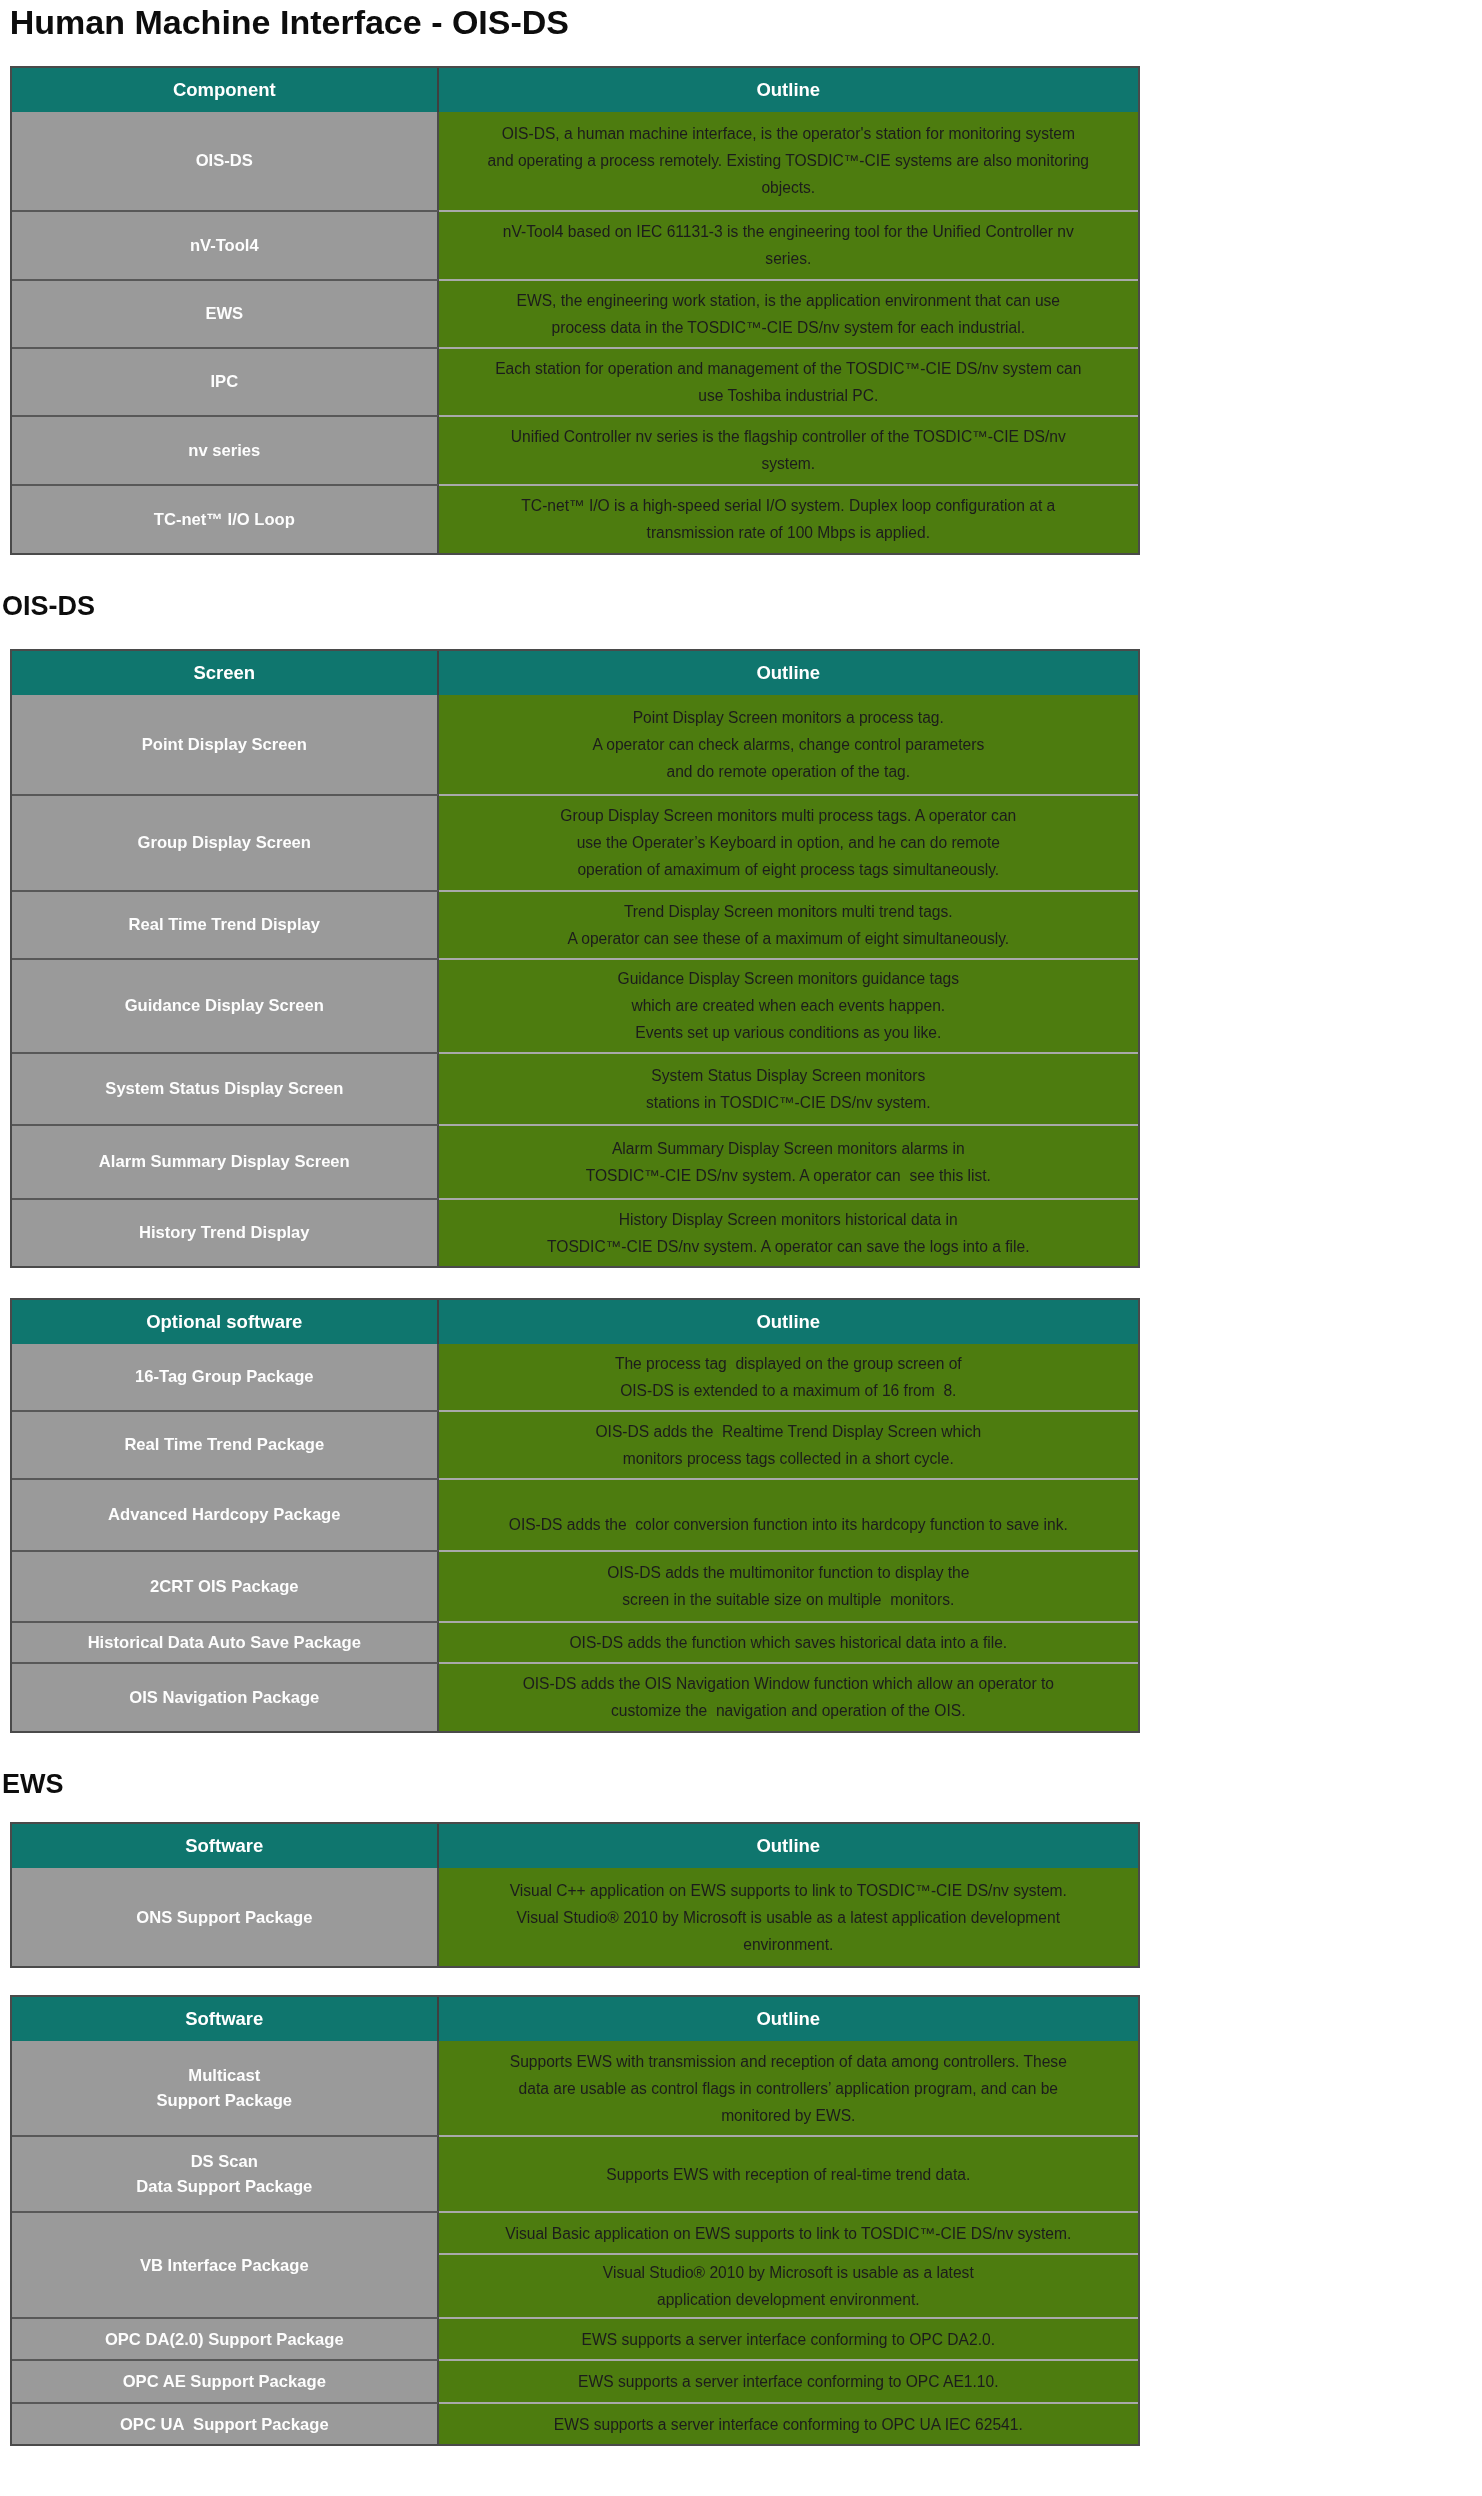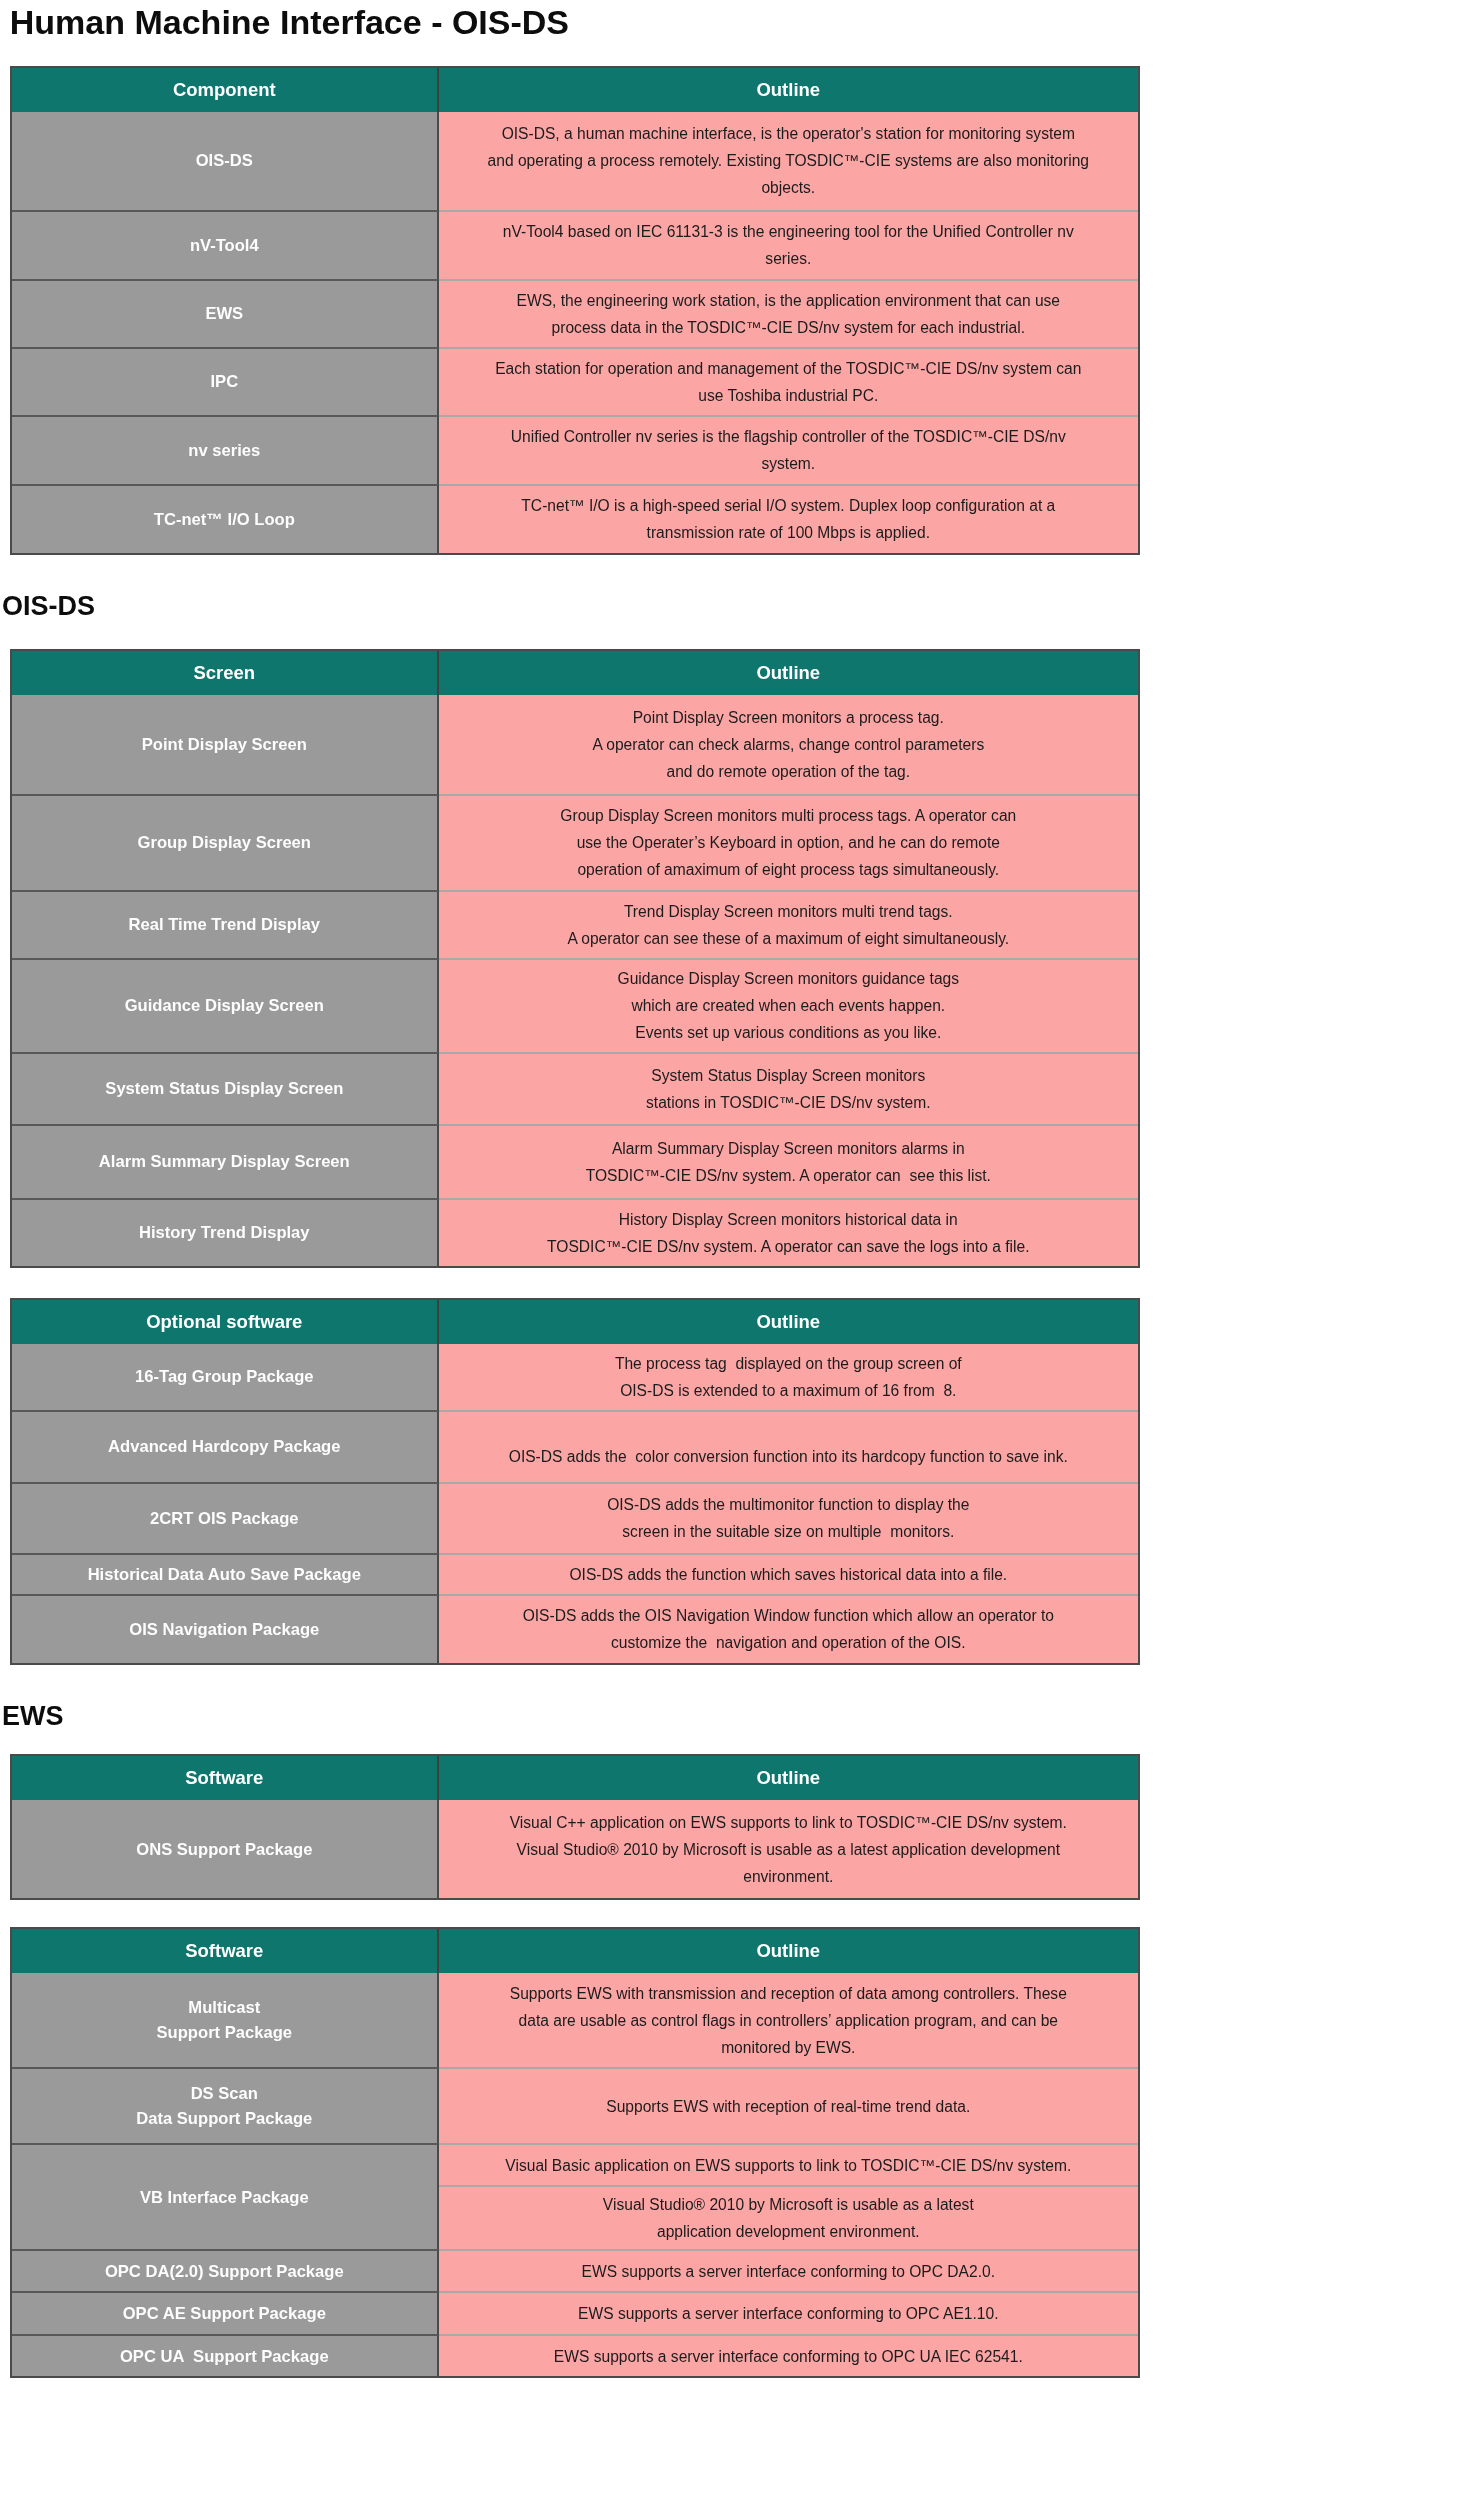--- a/index.html
+++ b/index.html
@@ -57,21 +57,21 @@
     font-size: 16.6px;
     font-weight: bold;
     line-height: 25px;
     text-align: center;
     vertical-align: middle;
     border-right: 2px solid #4a4a4a;
     padding: 0 5.9px;
     white-space: pre-wrap;
   }
   td.out {
-    background: #fca5a5;
+    background: #4d7c0f;
     color: #1c1c1c;
     font-size: 15.6px;
     line-height: 27px;
     text-align: center;
     vertical-align: middle;
     padding: 0 9.8px;
     white-space: pre-wrap;
   }
   tbody tr + tr td.lbl { border-top: 2px solid #585858; }
   tbody tr + tr td.out { border-top: 2px solid #a9a9a9; }
@@ -193,20 +193,25 @@
       <th class="hdr first">Optional software</th>
       <th class="hdr">Outline</th>
     </tr>
   </thead>
   <tbody>
     <tr style="height:66px">
       <td class="lbl">16-Tag Group Package</td>
       <td class="out">The process tag  displayed on the group screen of
 OIS-DS is extended to a maximum of 16 from  8.</td>
     </tr>
+    <tr style="height:68px">
+      <td class="lbl">Real Time Trend Package</td>
+      <td class="out">OIS-DS adds the  Realtime Trend Display Screen which
+monitors process tags collected in a short cycle.</td>
+    </tr>
     <tr style="height:72px">
       <td class="lbl">Advanced Hardcopy Package</td>
       <td class="out align-top">OIS-DS adds the  color conversion function into its hardcopy function to save ink.</td>
     </tr>
     <tr style="height:71px">
       <td class="lbl">2CRT OIS Package</td>
       <td class="out">OIS-DS adds the multimonitor function to display the
 screen in the suitable size on multiple  monitors.</td>
     </tr>
     <tr style="height:41px">

